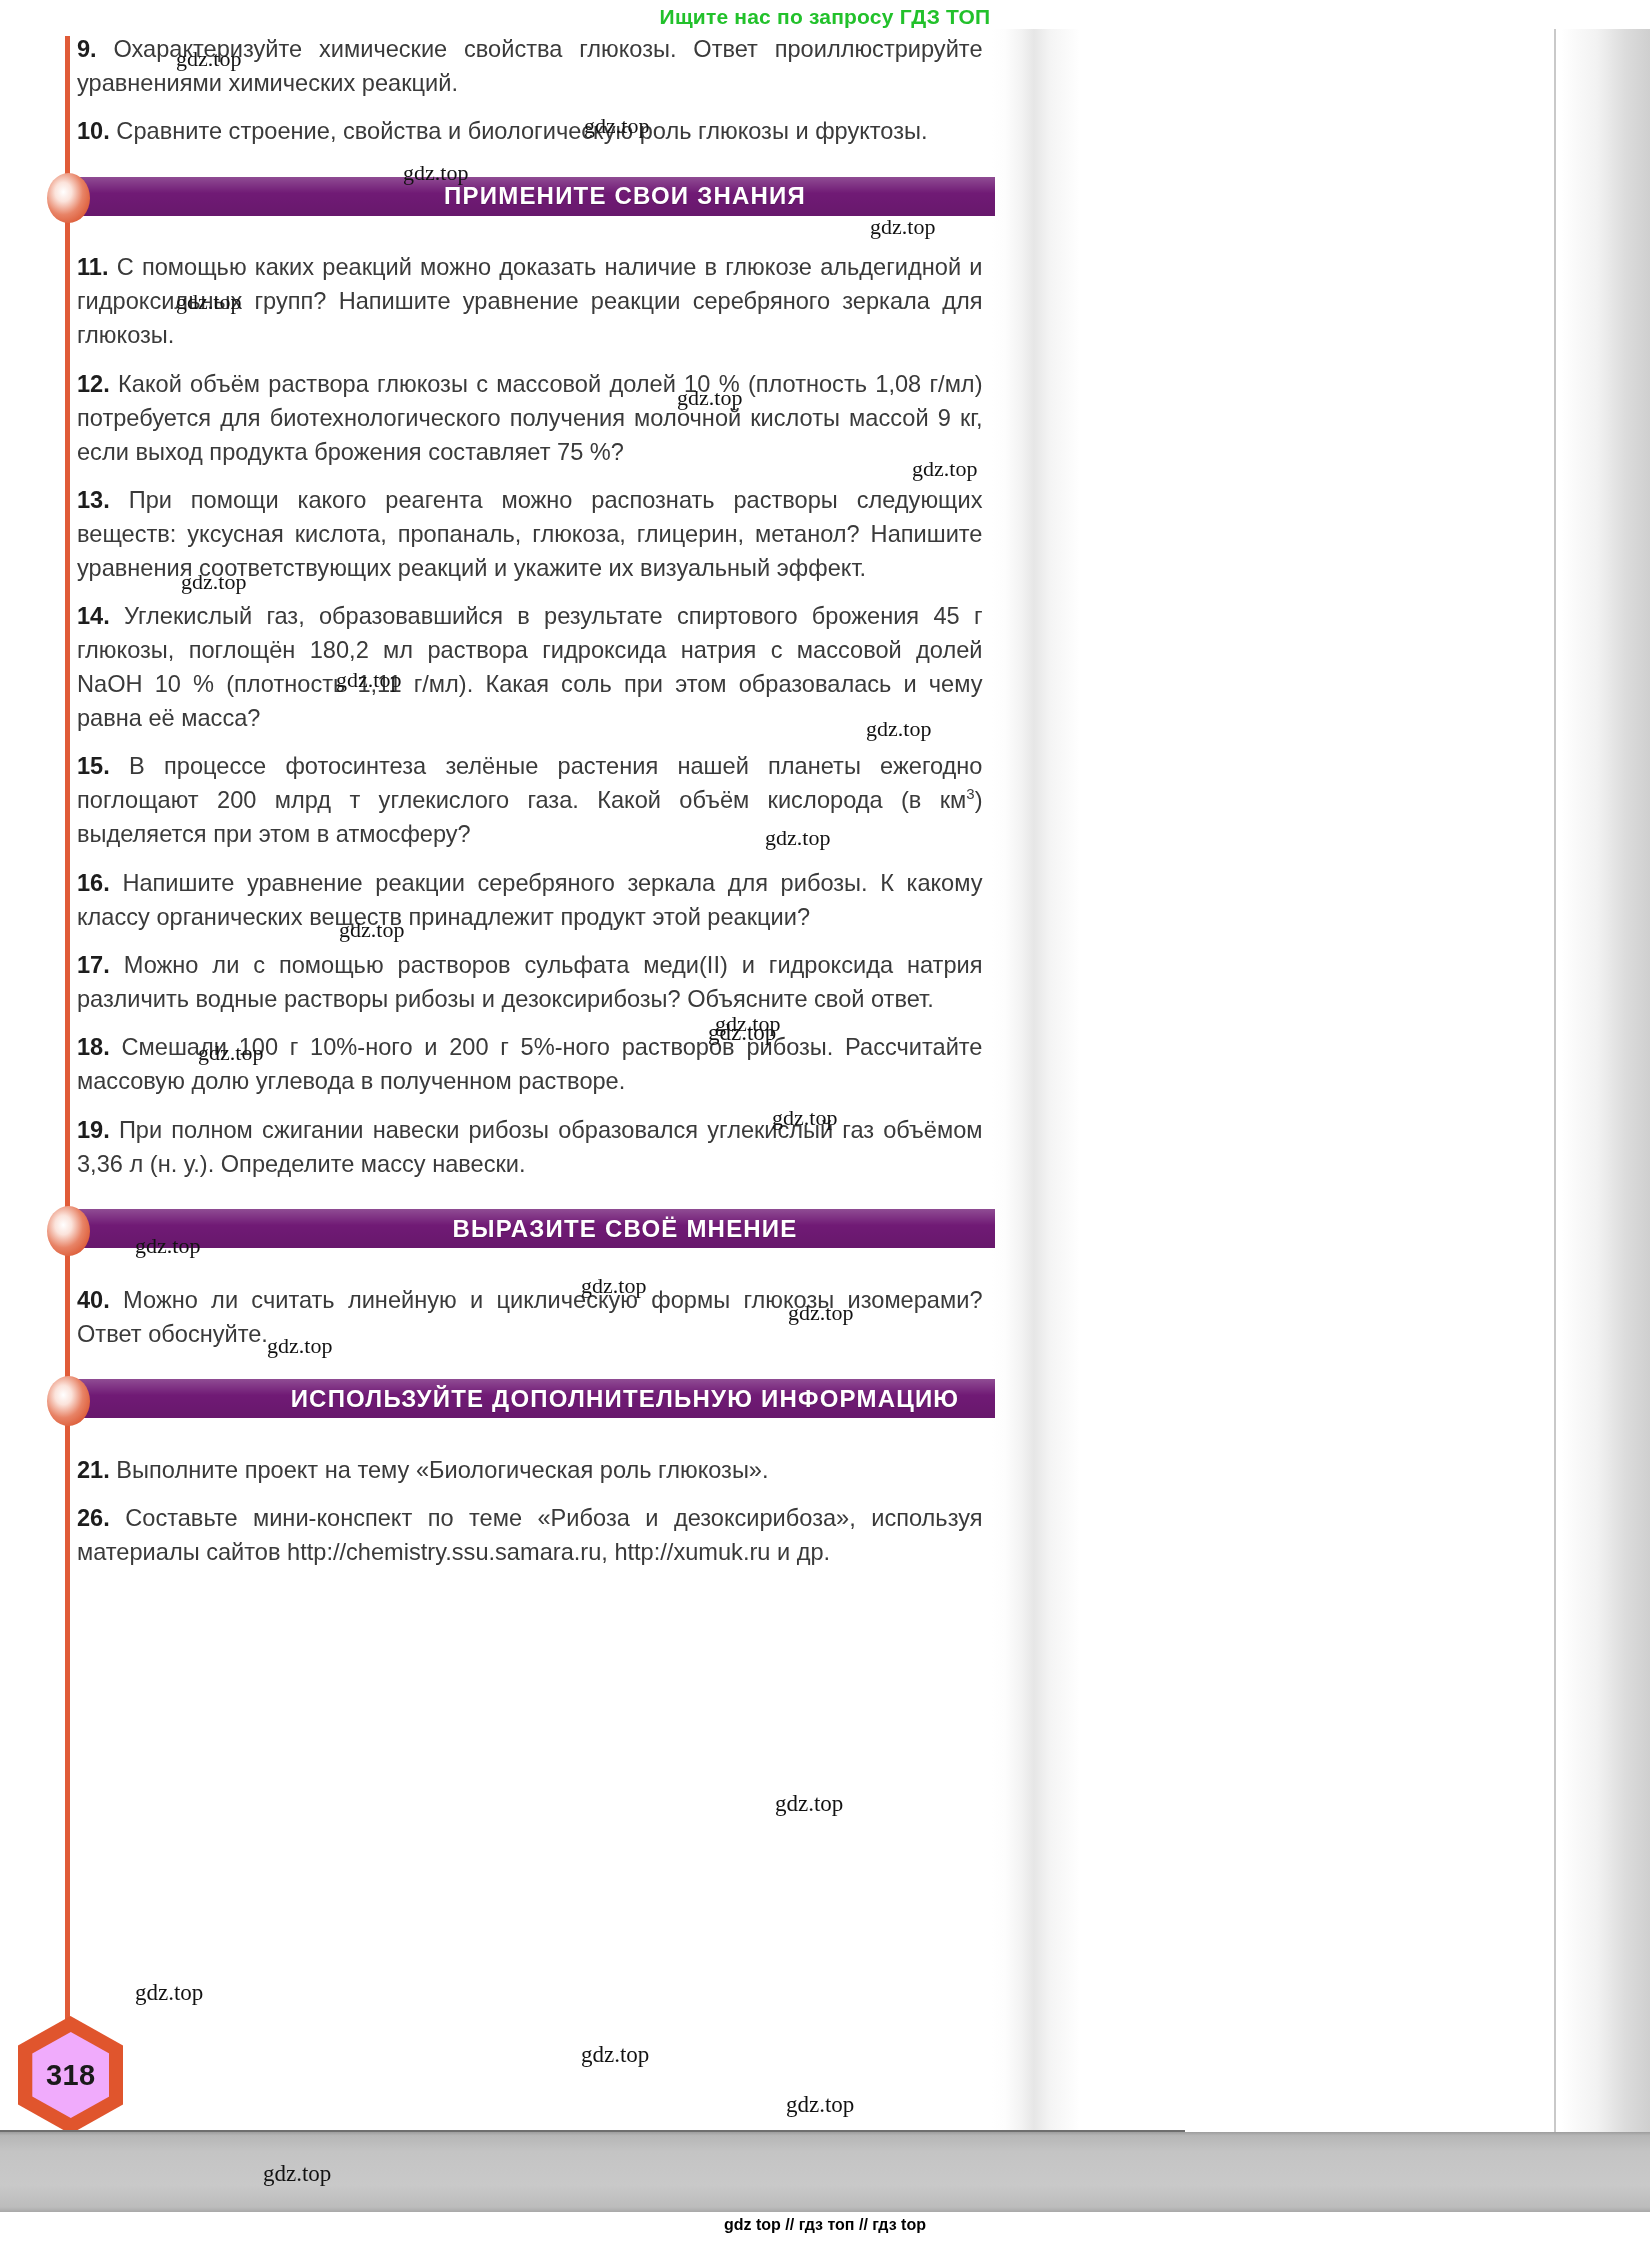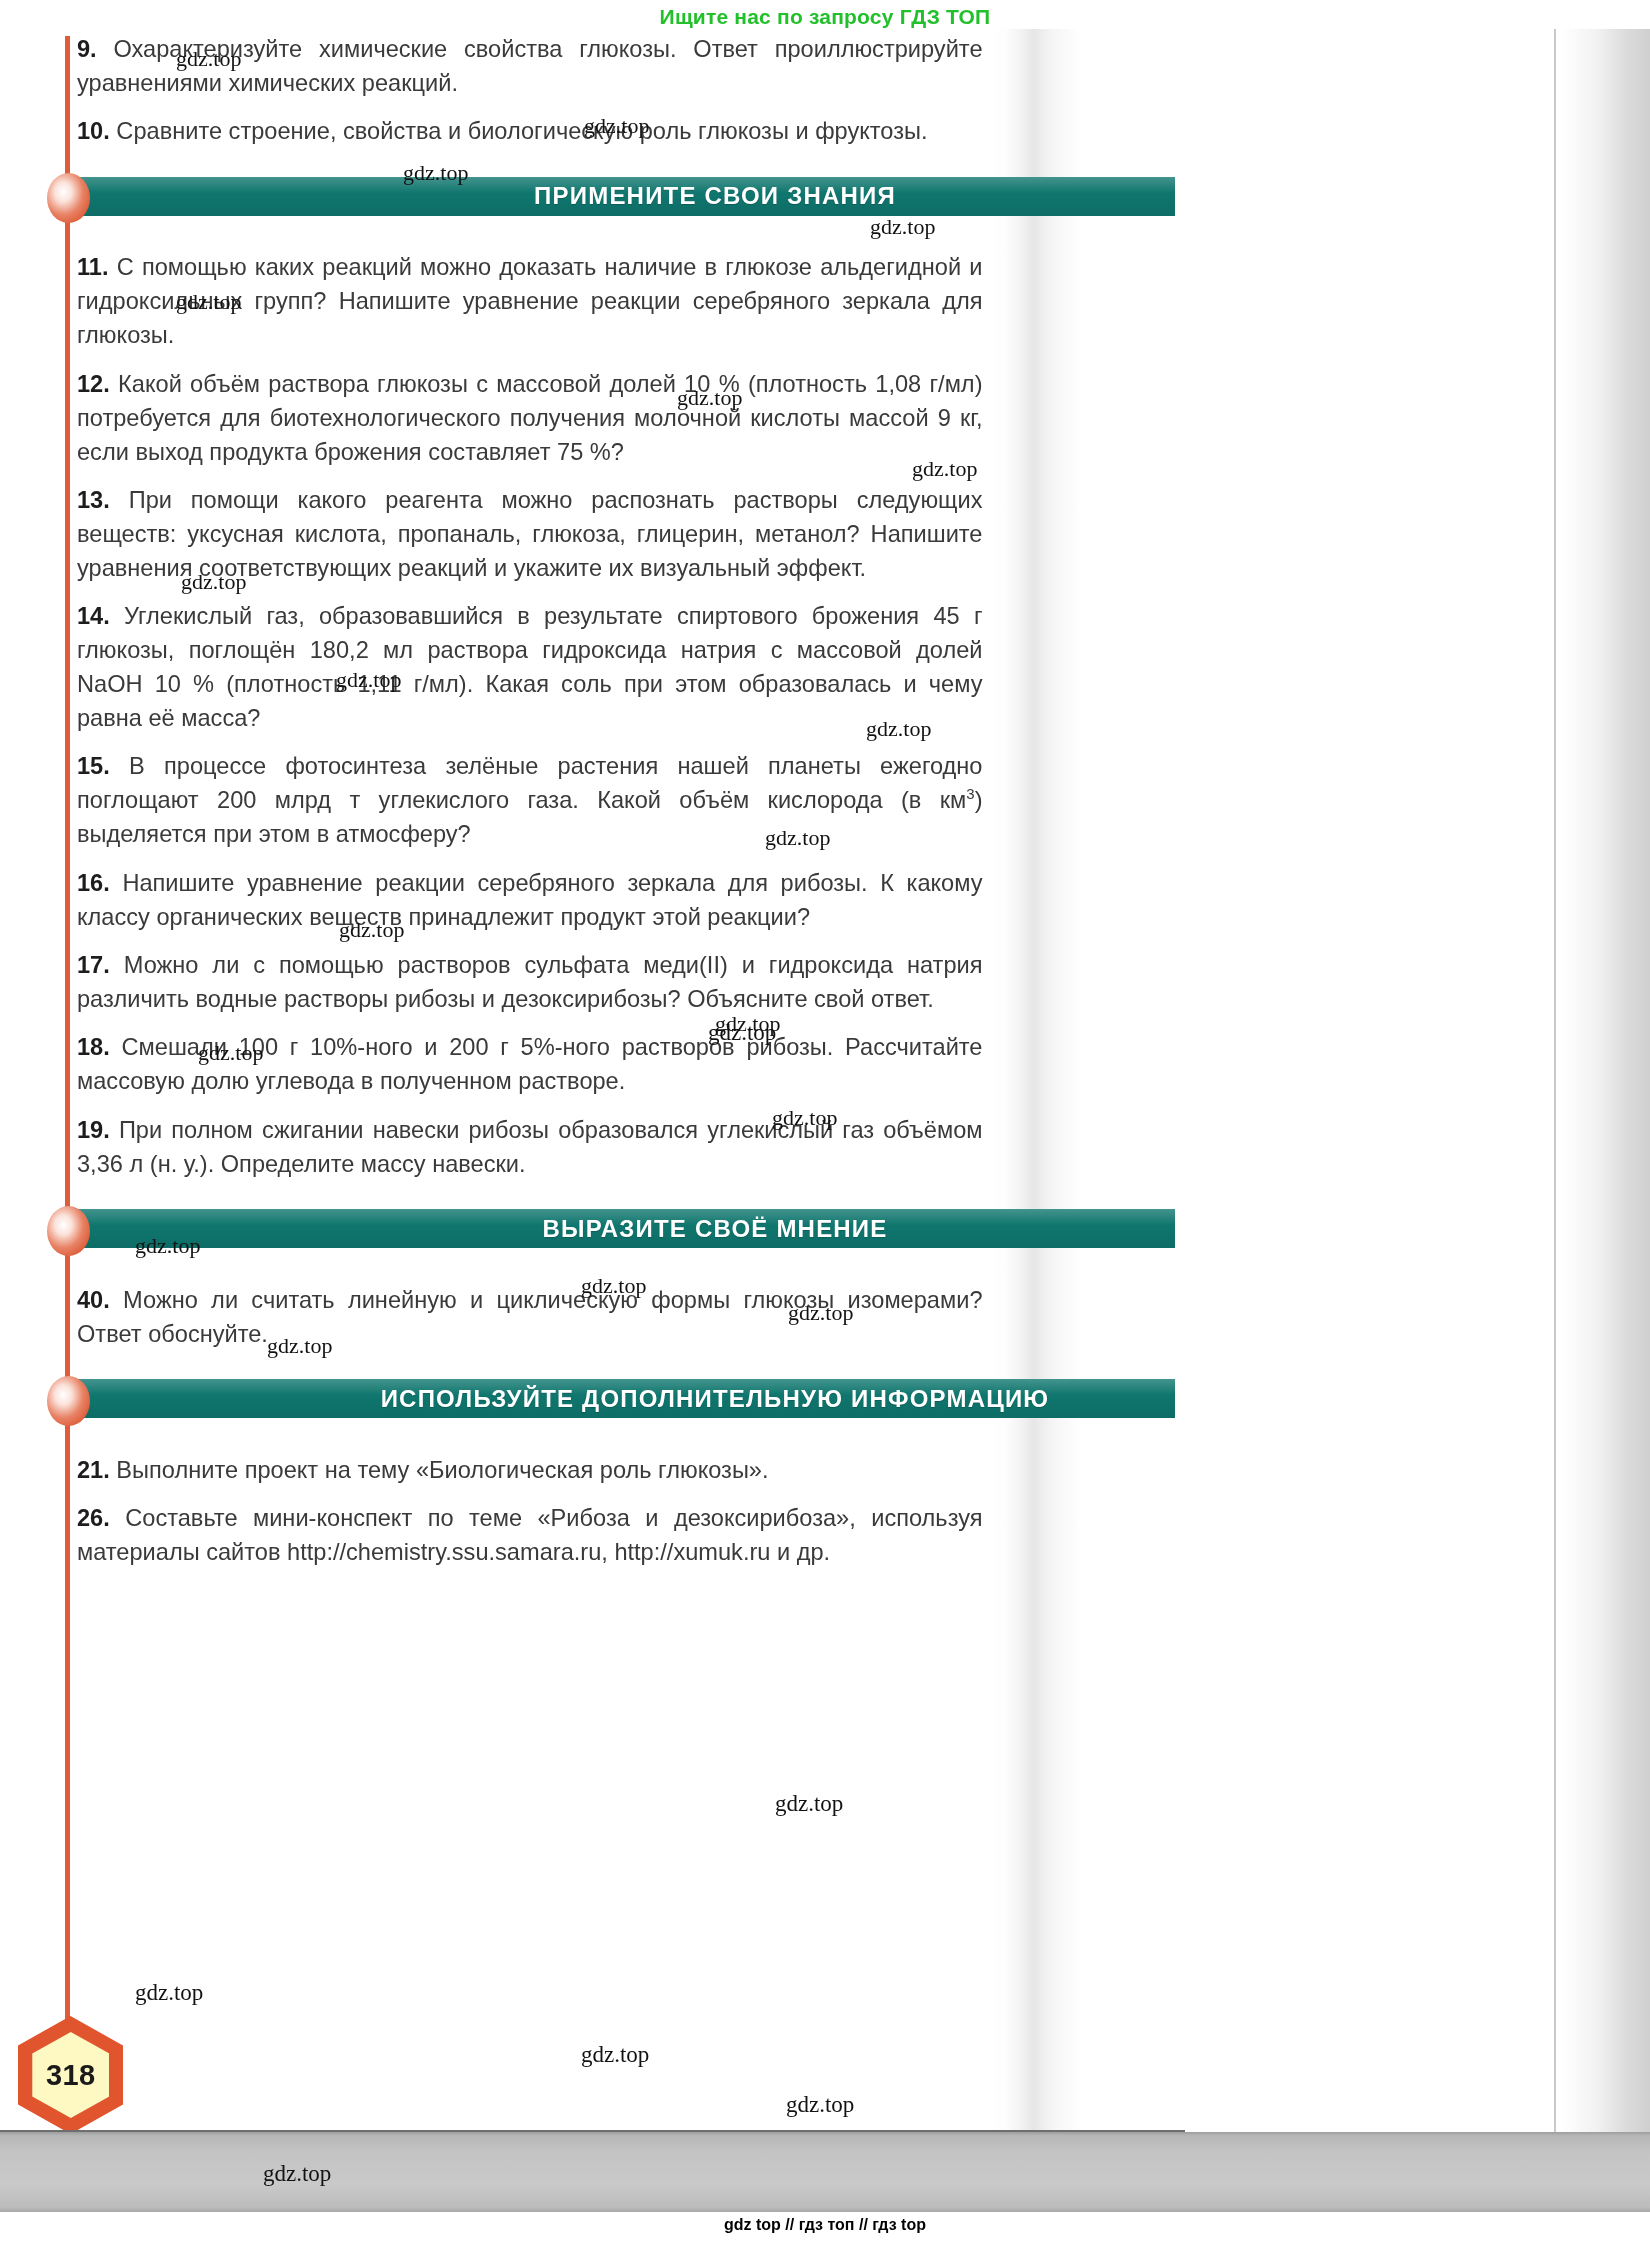--- a/index.html
+++ b/index.html
@@ -104,23 +104,23 @@
   
   .banner-wrap {
     position: relative;
     height: 50px;
     margin: 25px 0 27px -30px;
     width: 948px;
   }
   .banner-bar {
     position: absolute;
     left: 30px; top: 3.6px;
-    width: 1098px; height: 39px;
+    width: 918px; height: 39px;
     background: linear-gradient(to bottom, #e4apr 0%, #e06a44 0%, #db5a33 45%, #d8512a 100%);
-    background-color: #0f766e;
+    background-color: #701a75;
     display: flex;
     align-items: center;
     justify-content: center;
     overflow: hidden;
   }
   .banner-bar::after {
     content: "";
     position: absolute;
     inset: 0;
     background: linear-gradient(to bottom, rgba(255,255,255,.22), rgba(255,255,255,0) 42%, rgba(0,0,0,.08));
@@ -154,21 +154,21 @@
   .hex-outer {
     position: absolute;
     inset: 0;
     background: #e0552d;
     clip-path: polygon(50% 0%, 100% 25%, 100% 75%, 50% 100%, 0% 75%, 0% 25%);
   }
   .hex-inner {
     position: absolute;
     left: 14.3px; top: 16px;
     width: 77px; height: 86px;
-    background: #fef9c3;
+    background: #f0abfc;
     clip-path: polygon(50% 0%, 100% 25%, 100% 75%, 50% 100%, 0% 75%, 0% 25%);
     display: flex;
     align-items: center;
     justify-content: center;
   }
   .hex-num {
     color: #1a1a1a;
     font-size: 29px;
     font-weight: bold;
     letter-spacing: 0.4px;

